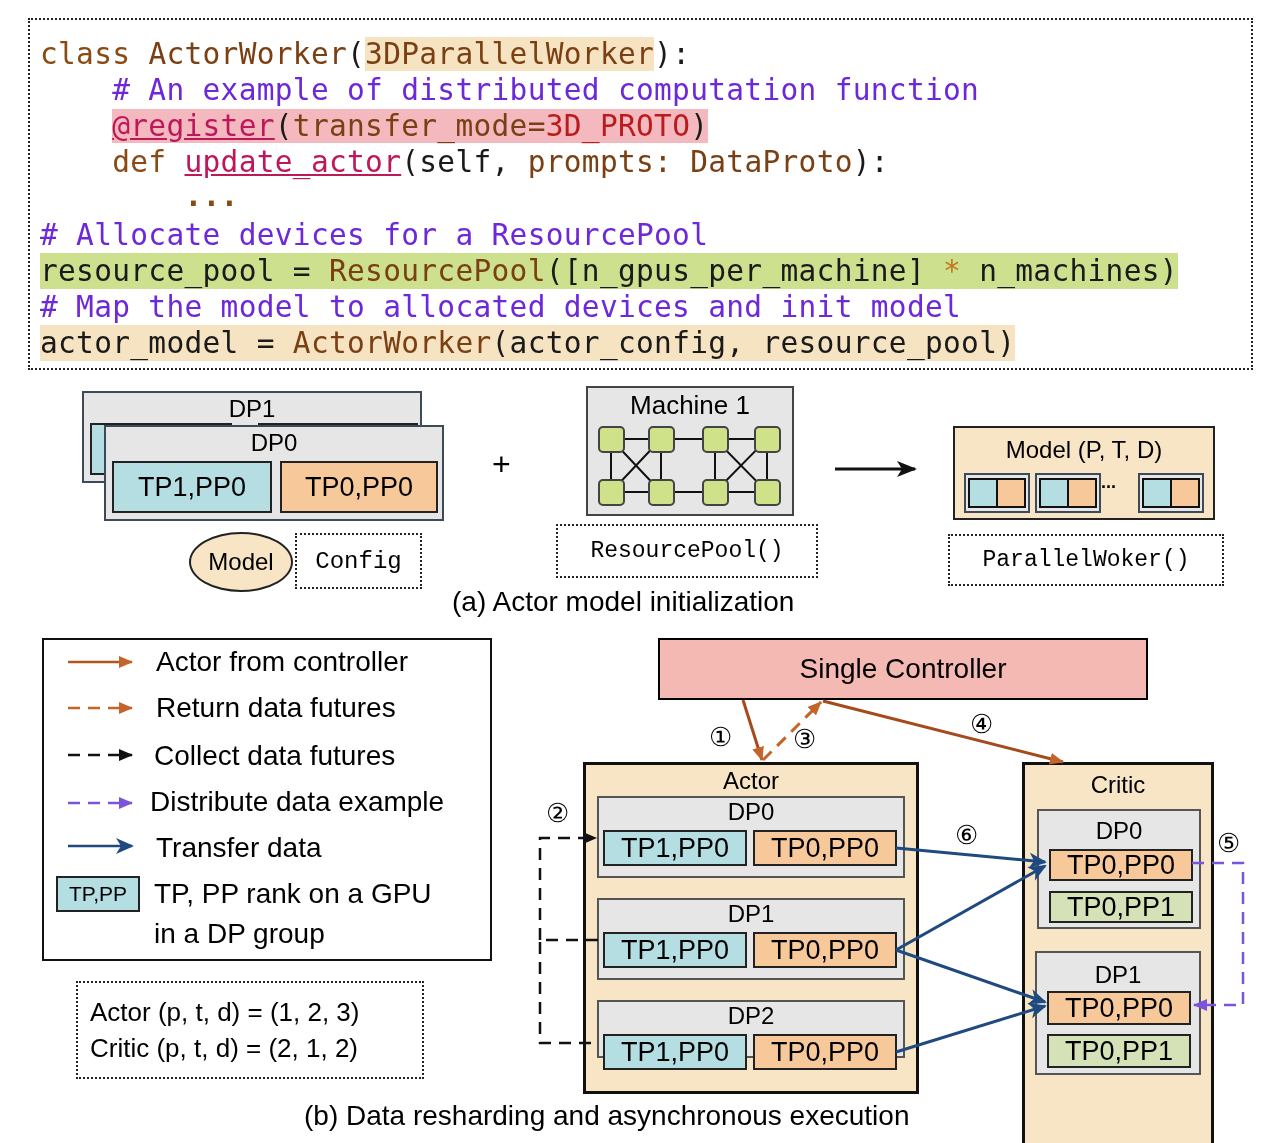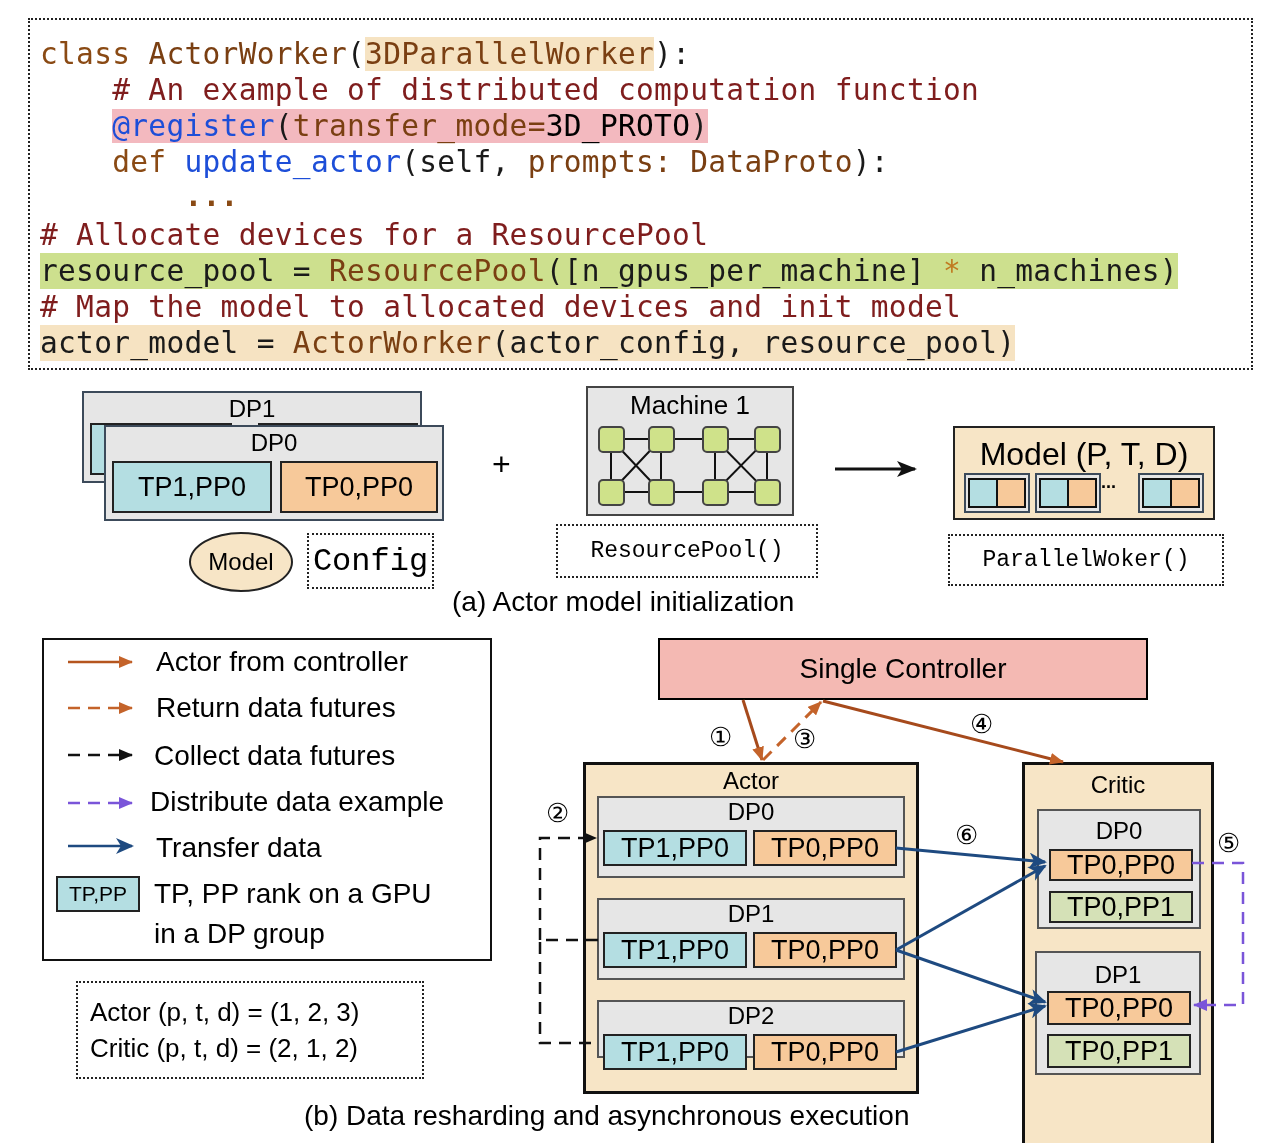--- a/index.html
+++ b/index.html
@@ -4,23 +4,23 @@
 <style>
   html, body { margin:0; padding:0; background:#ffffff; }
   body { width:1279px; height:1143px; position:relative; overflow:hidden;
          font-family:"Liberation Sans", sans-serif; color:#000; }
   .abs { position:absolute; }
   
   .code-panel { left:28px; top:18px; width:1225px; height:352px; border:2px dotted #222; box-sizing:border-box; }
   .code-line { position:absolute; left:10px; font-family:"DejaVu Sans Mono", monospace; font-size:29.5px; line-height:36px; white-space:pre; letter-spacing:0.3px; }
   .kw { color:#8a4a14; }
   .cls { color:#7a3f12; }
-  .fn { color:#1d4ed8; }
-  .cm { color:#7f1d1d; }
-  .cn { color:#000000; }
+  .fn { color:#be185d;text-decoration:underline; }
+  .cm { color:#6d28d9; }
+  .cn { color:#b91c1c; }
   .tx { color:#1a1a1a; }
   .hl-orange { background:#f6e3c2; }
   .hl-pink { background:#f3b9bf; }
   .hl-green { background:#cde08e; }
   .op { color:#c07a20; }
 
   
   .dp-box { position:absolute; background:#e6e6e6; border:2px solid #3c4a5a; box-sizing:border-box; }
   .rank { position:absolute; border:2px solid #222; box-sizing:border-box; display:flex; align-items:center; justify-content:center; font-size:27px; }
   .teal { background:#b4dee2; }
@@ -55,30 +55,30 @@
   <div class="label" style="left:0; right:0; top:2px;">DP1</div>
   <div class="rank teal" style="left:6px; top:30px; width:142px; height:52px;"></div>
   <div class="rank orange" style="left:174px; top:30px; width:160px; height:52px;"></div>
 </div>
 <div class="dp-box" style="left:104px; top:425px; width:340px; height:96px;">
   <div class="label" style="left:0; right:0; top:2px;">DP0</div>
   <div class="rank teal" style="left:6px; top:34px; width:160px; height:52px;">TP1,PP0</div>
   <div class="rank orange" style="left:174px; top:34px; width:158px; height:52px;">TP0,PP0</div>
 </div>
 <div class="abs" style="left:189px; top:532px; width:104px; height:60px; border:2px solid #222; border-radius:50%; background:#f7e5c6; box-sizing:border-box; display:flex; align-items:center; justify-content:center; font-size:24px;">Model</div>
-<div class="dotted mono" style="left:307px; top:533px; width:127px; height:56px; font-size:32px;">Config</div>
+<div class="dotted mono" style="left:295px; top:533px; width:127px; height:56px; font-size:24px;">Config</div>
 <div class="abs" style="left:492px; top:446px; font-size:32px;">+</div>
 
 <div class="abs" style="left:586px; top:386px; width:208px; height:130px; background:#e6e6e6; border:2px solid #444; box-sizing:border-box;">
   <div class="label" style="left:0; right:0; top:2px; font-size:26px;">Machine 1</div>
 </div>
 <div class="dotted mono" style="left:556px; top:524px; width:262px; height:54px; font-size:23px;">ResourcePool()</div>
 
 <div class="abs" style="left:953px; top:426px; width:262px; height:94px; background:#f7e5c6; border:2px solid #222; box-sizing:border-box;">
-  <div class="label" style="left:0; right:0; top:8px; font-size:32px;">Model (P, T, D)</div>
+  <div class="label" style="left:0; right:0; top:8px; font-size:24px;">Model (P, T, D)</div>
   <div class="label" style="left:146px; top:44px; font-size:18px; font-weight:bold;">...</div>
 </div>
 <div class="dotted mono" style="left:948px; top:534px; width:276px; height:52px; font-size:23px;">ParallelWoker()</div>
 
 <div class="caption" style="left:452px; top:586px;">(a) Actor model  initialization</div>
 
 <div class="legend">
   <div class="leg-text" style="left:112px; top:6px;">Actor from controller</div>
   <div class="leg-text" style="left:112px; top:52px;">Return data futures</div>
   <div class="leg-text" style="left:110px; top:100px;">Collect data futures</div>

